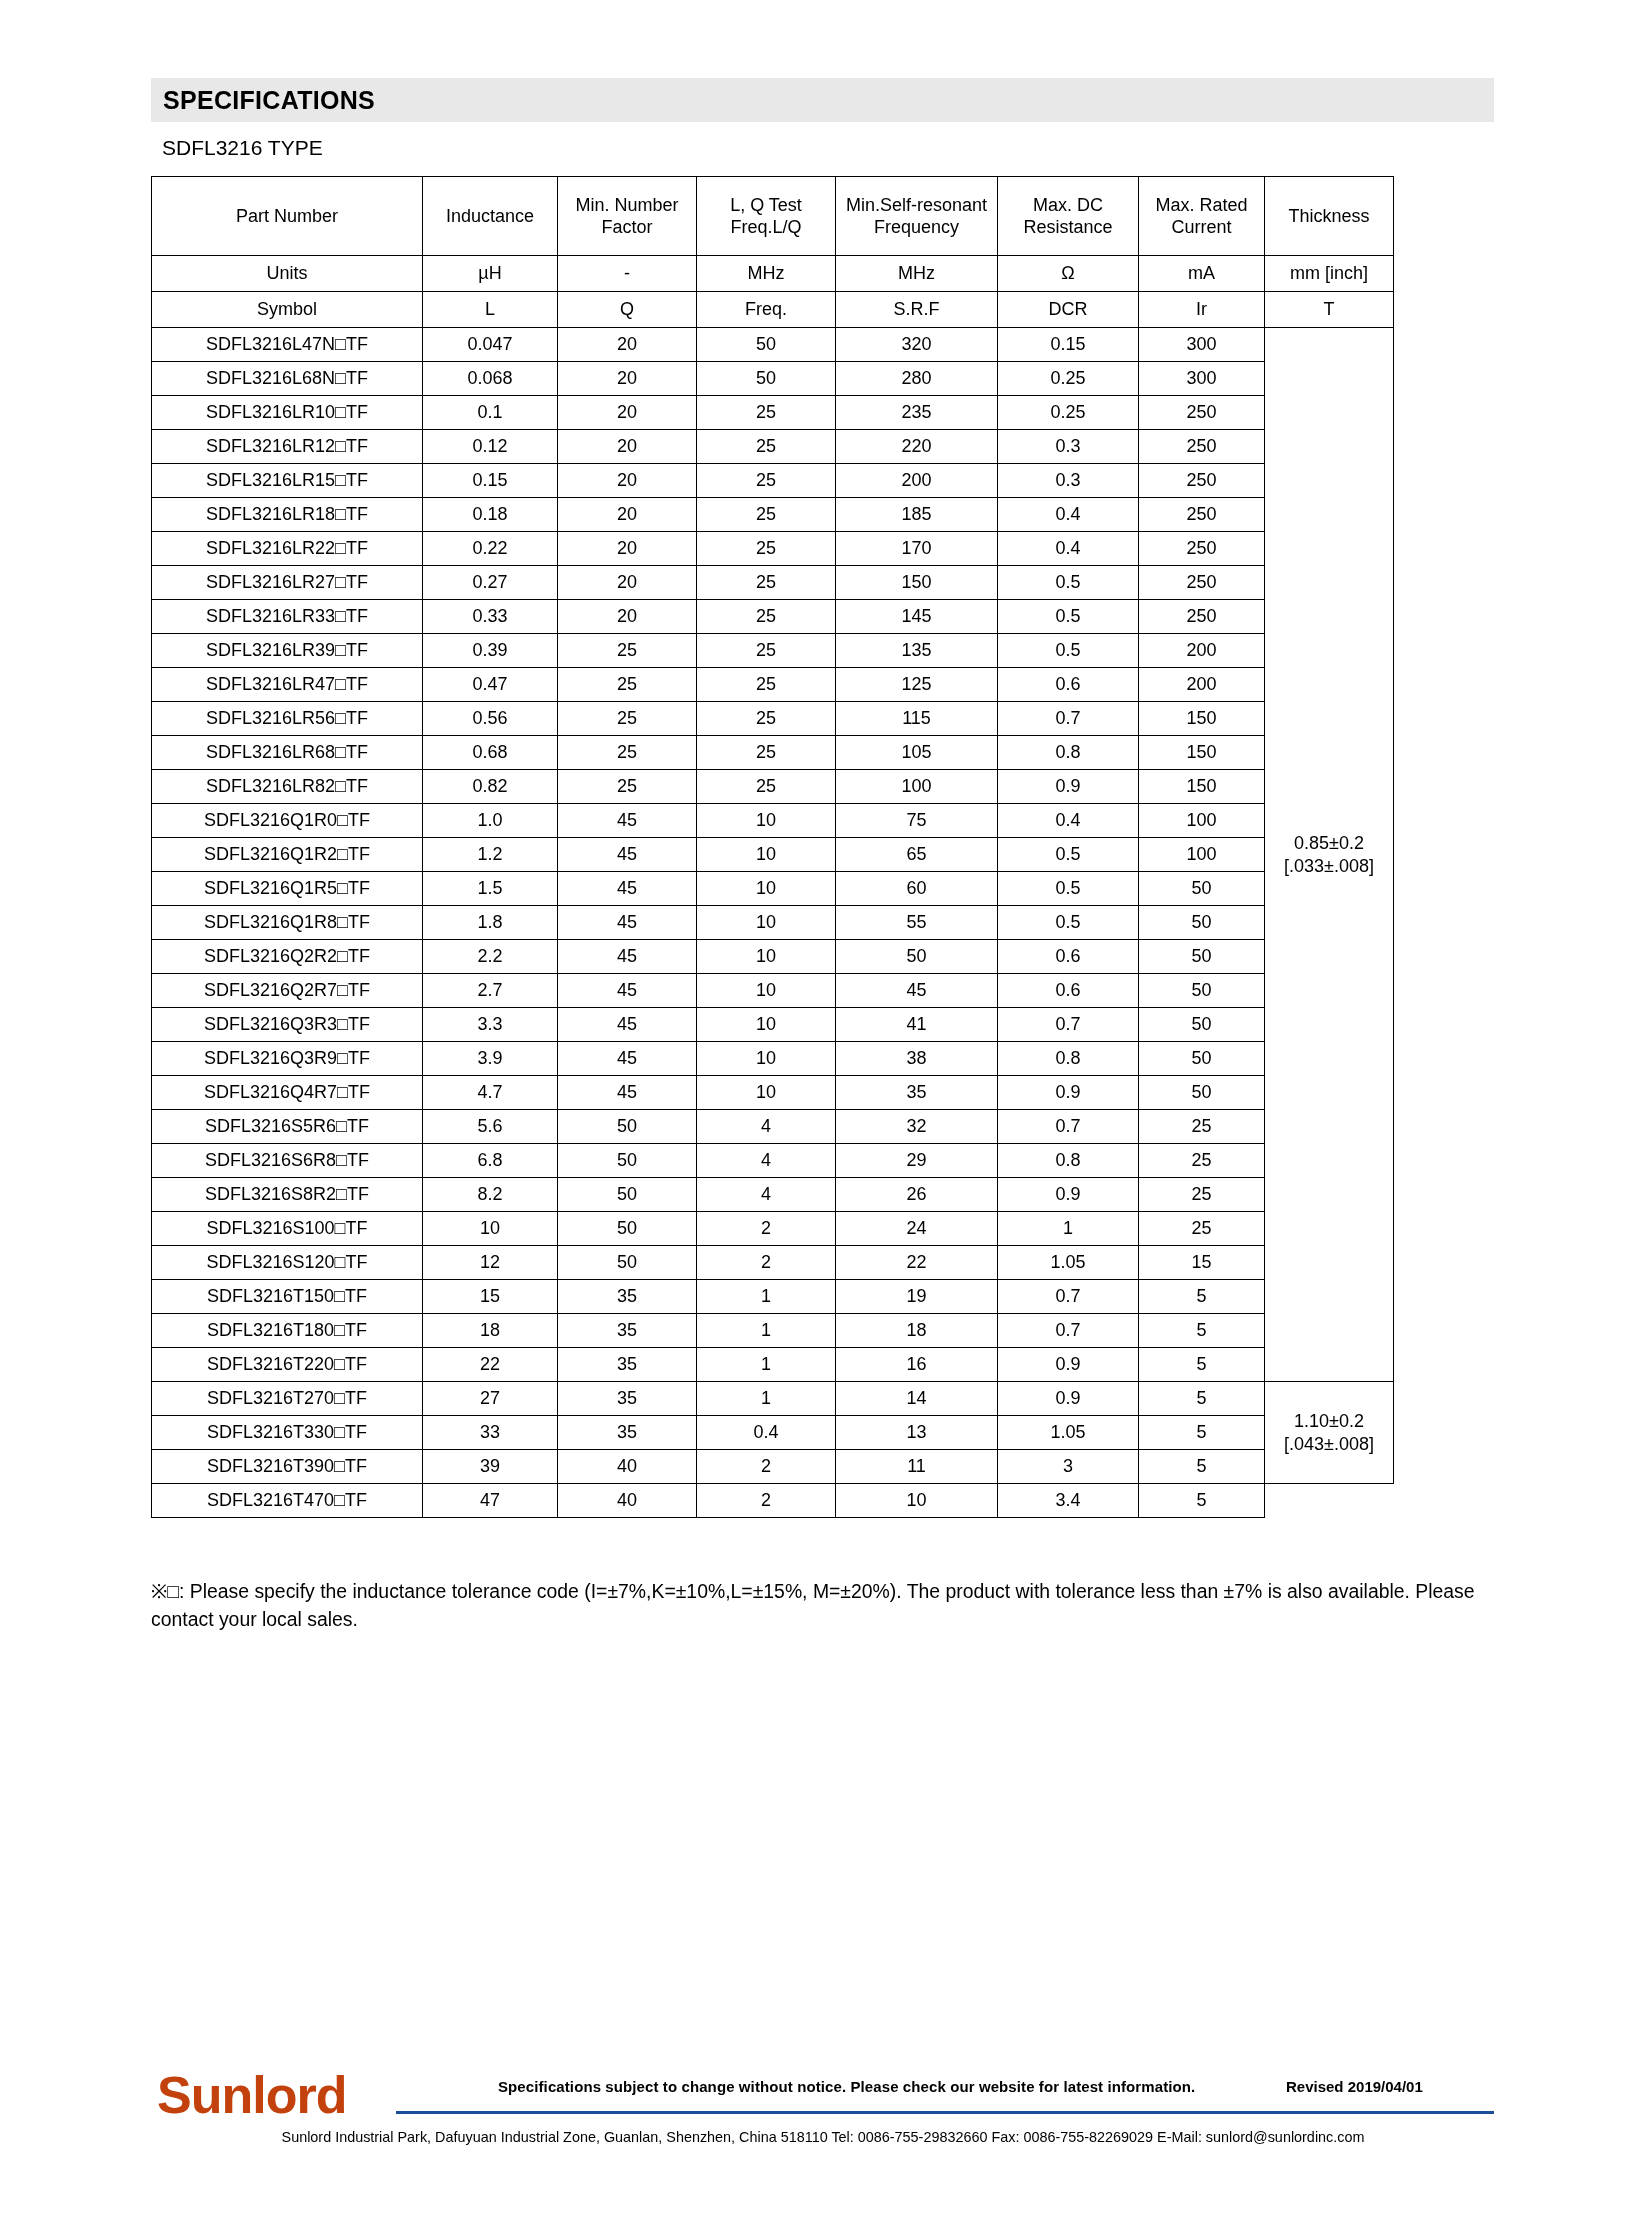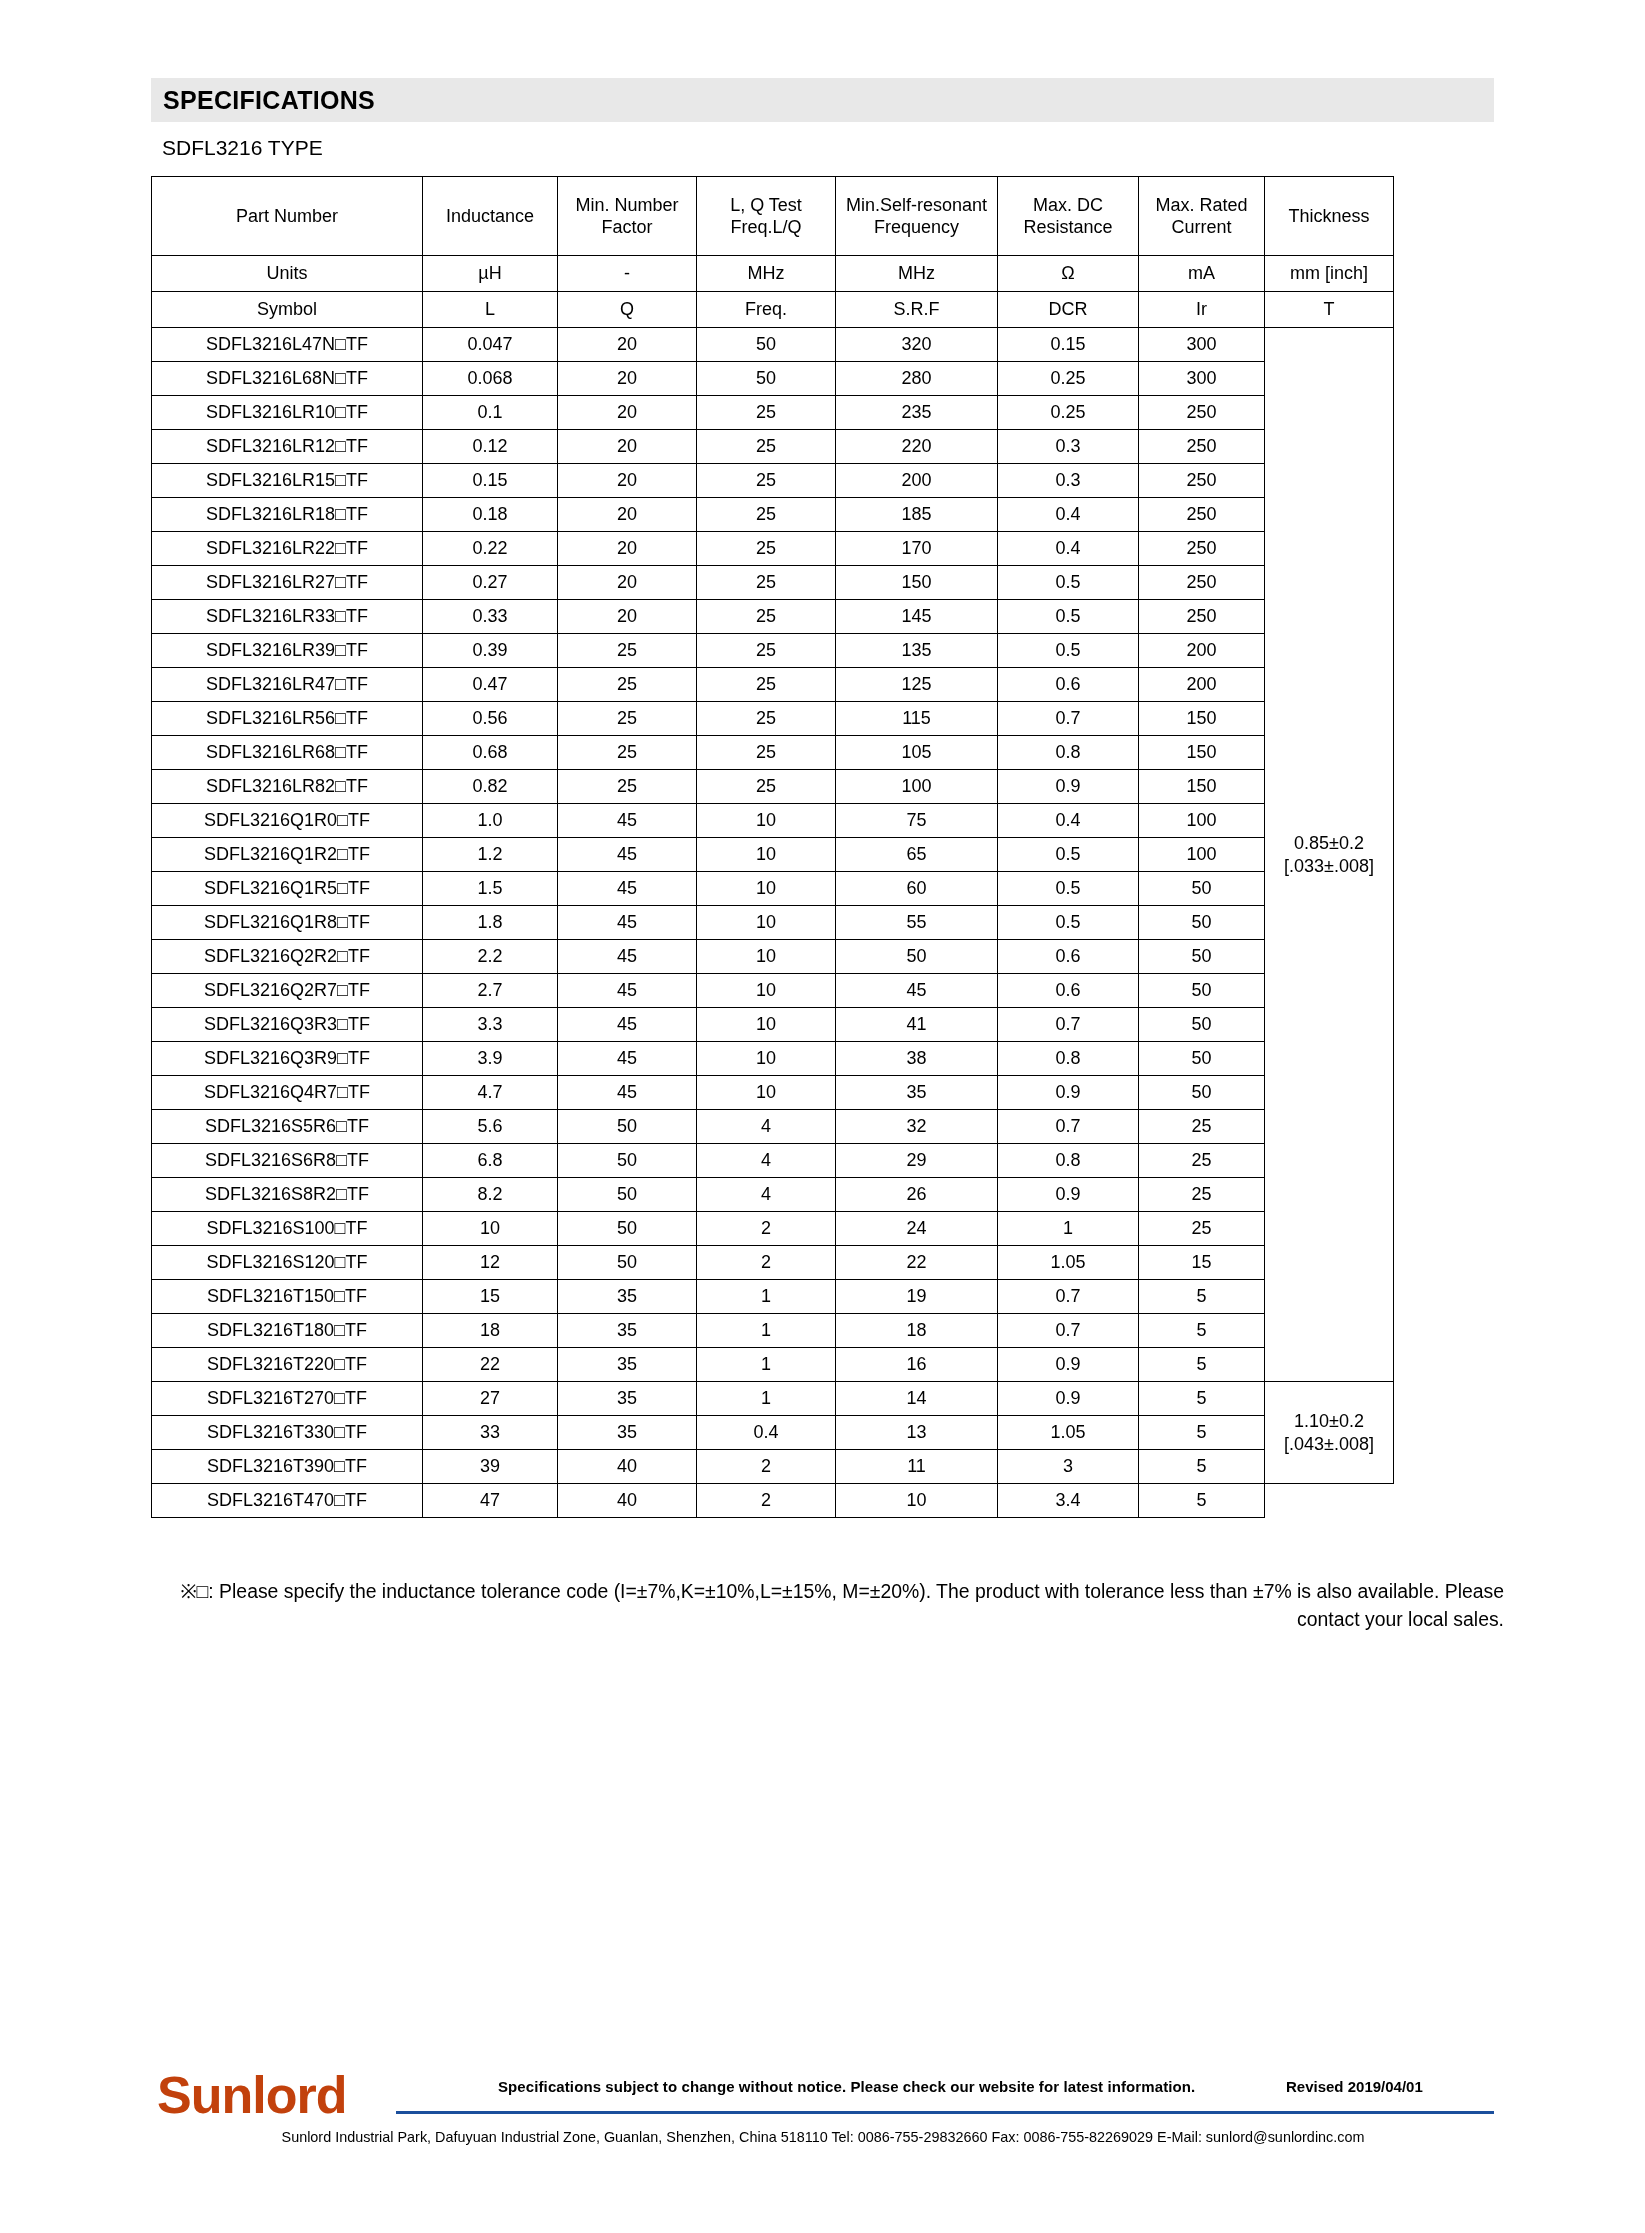--- a/index.html
+++ b/index.html
@@ -86,21 +86,20 @@
     line-height: 1.5;
     margin-left: 20px;
   }
   .note {
     position: absolute;
     left: 151px;
     top: 1577px;
     width: 1353px;
     font-size: 19.4px;
     line-height: 1.45;
-    text-align: right;
   }
   .footer-brand {
     position: absolute;
     left: 157px;
     top: 2065px;
     font-size: 52px;
     font-weight: bold;
     color: #c2410c;
     letter-spacing: -1px;
     font-family: "Liberation Sans", sans-serif;

